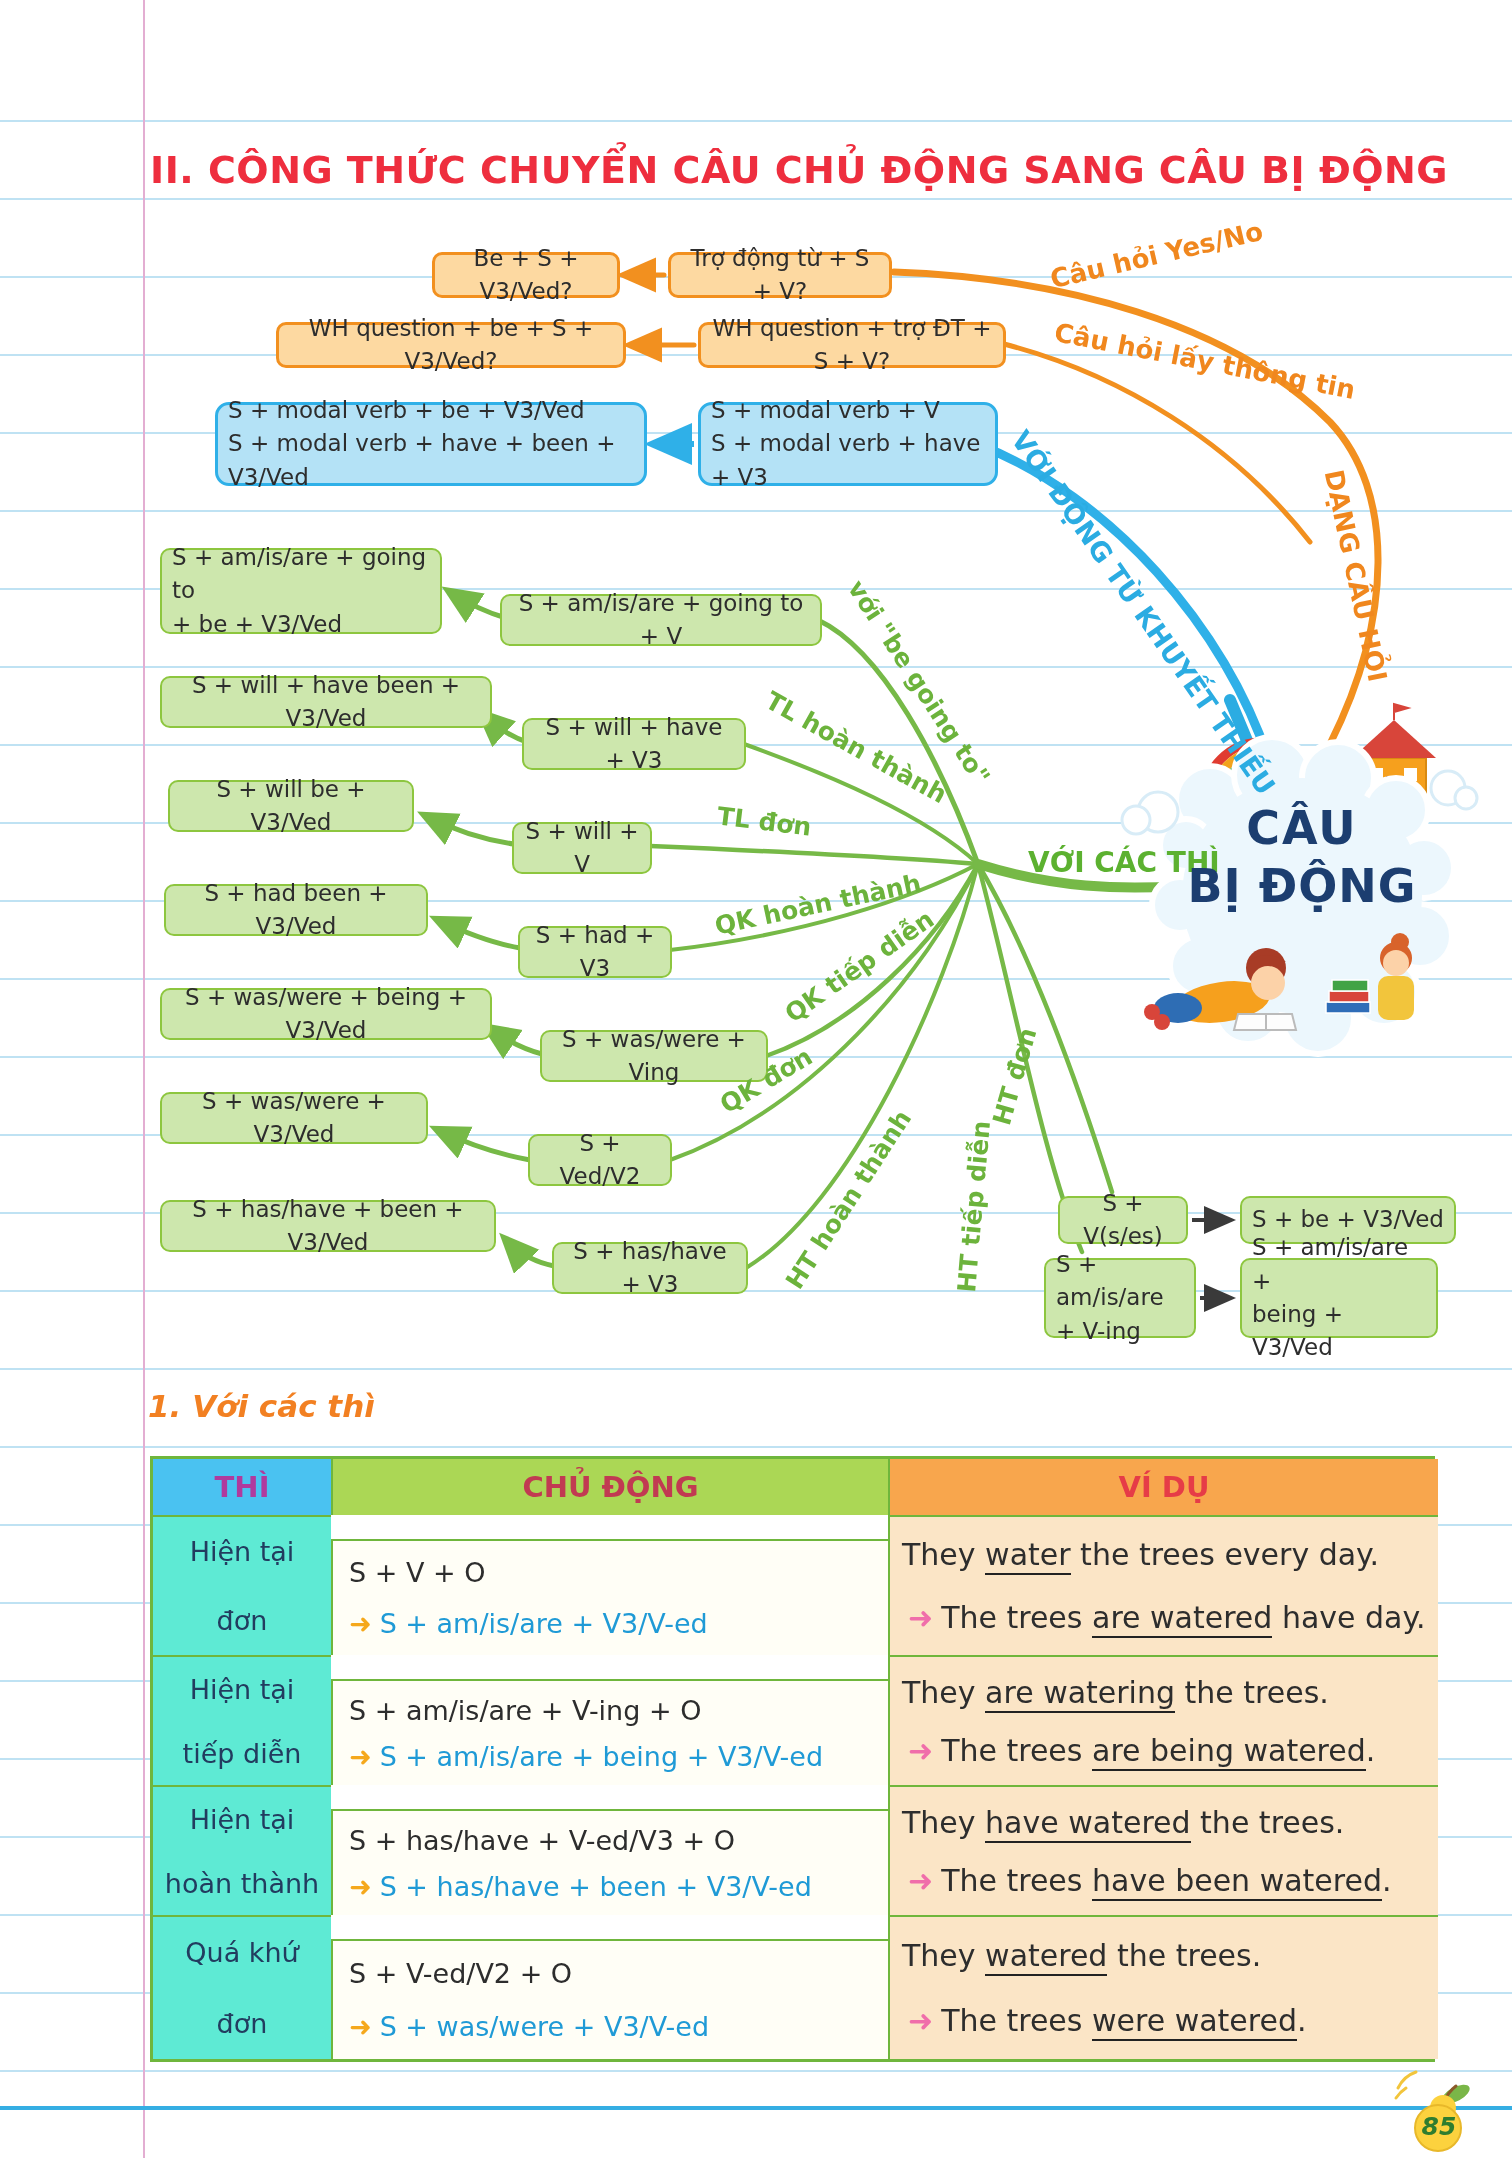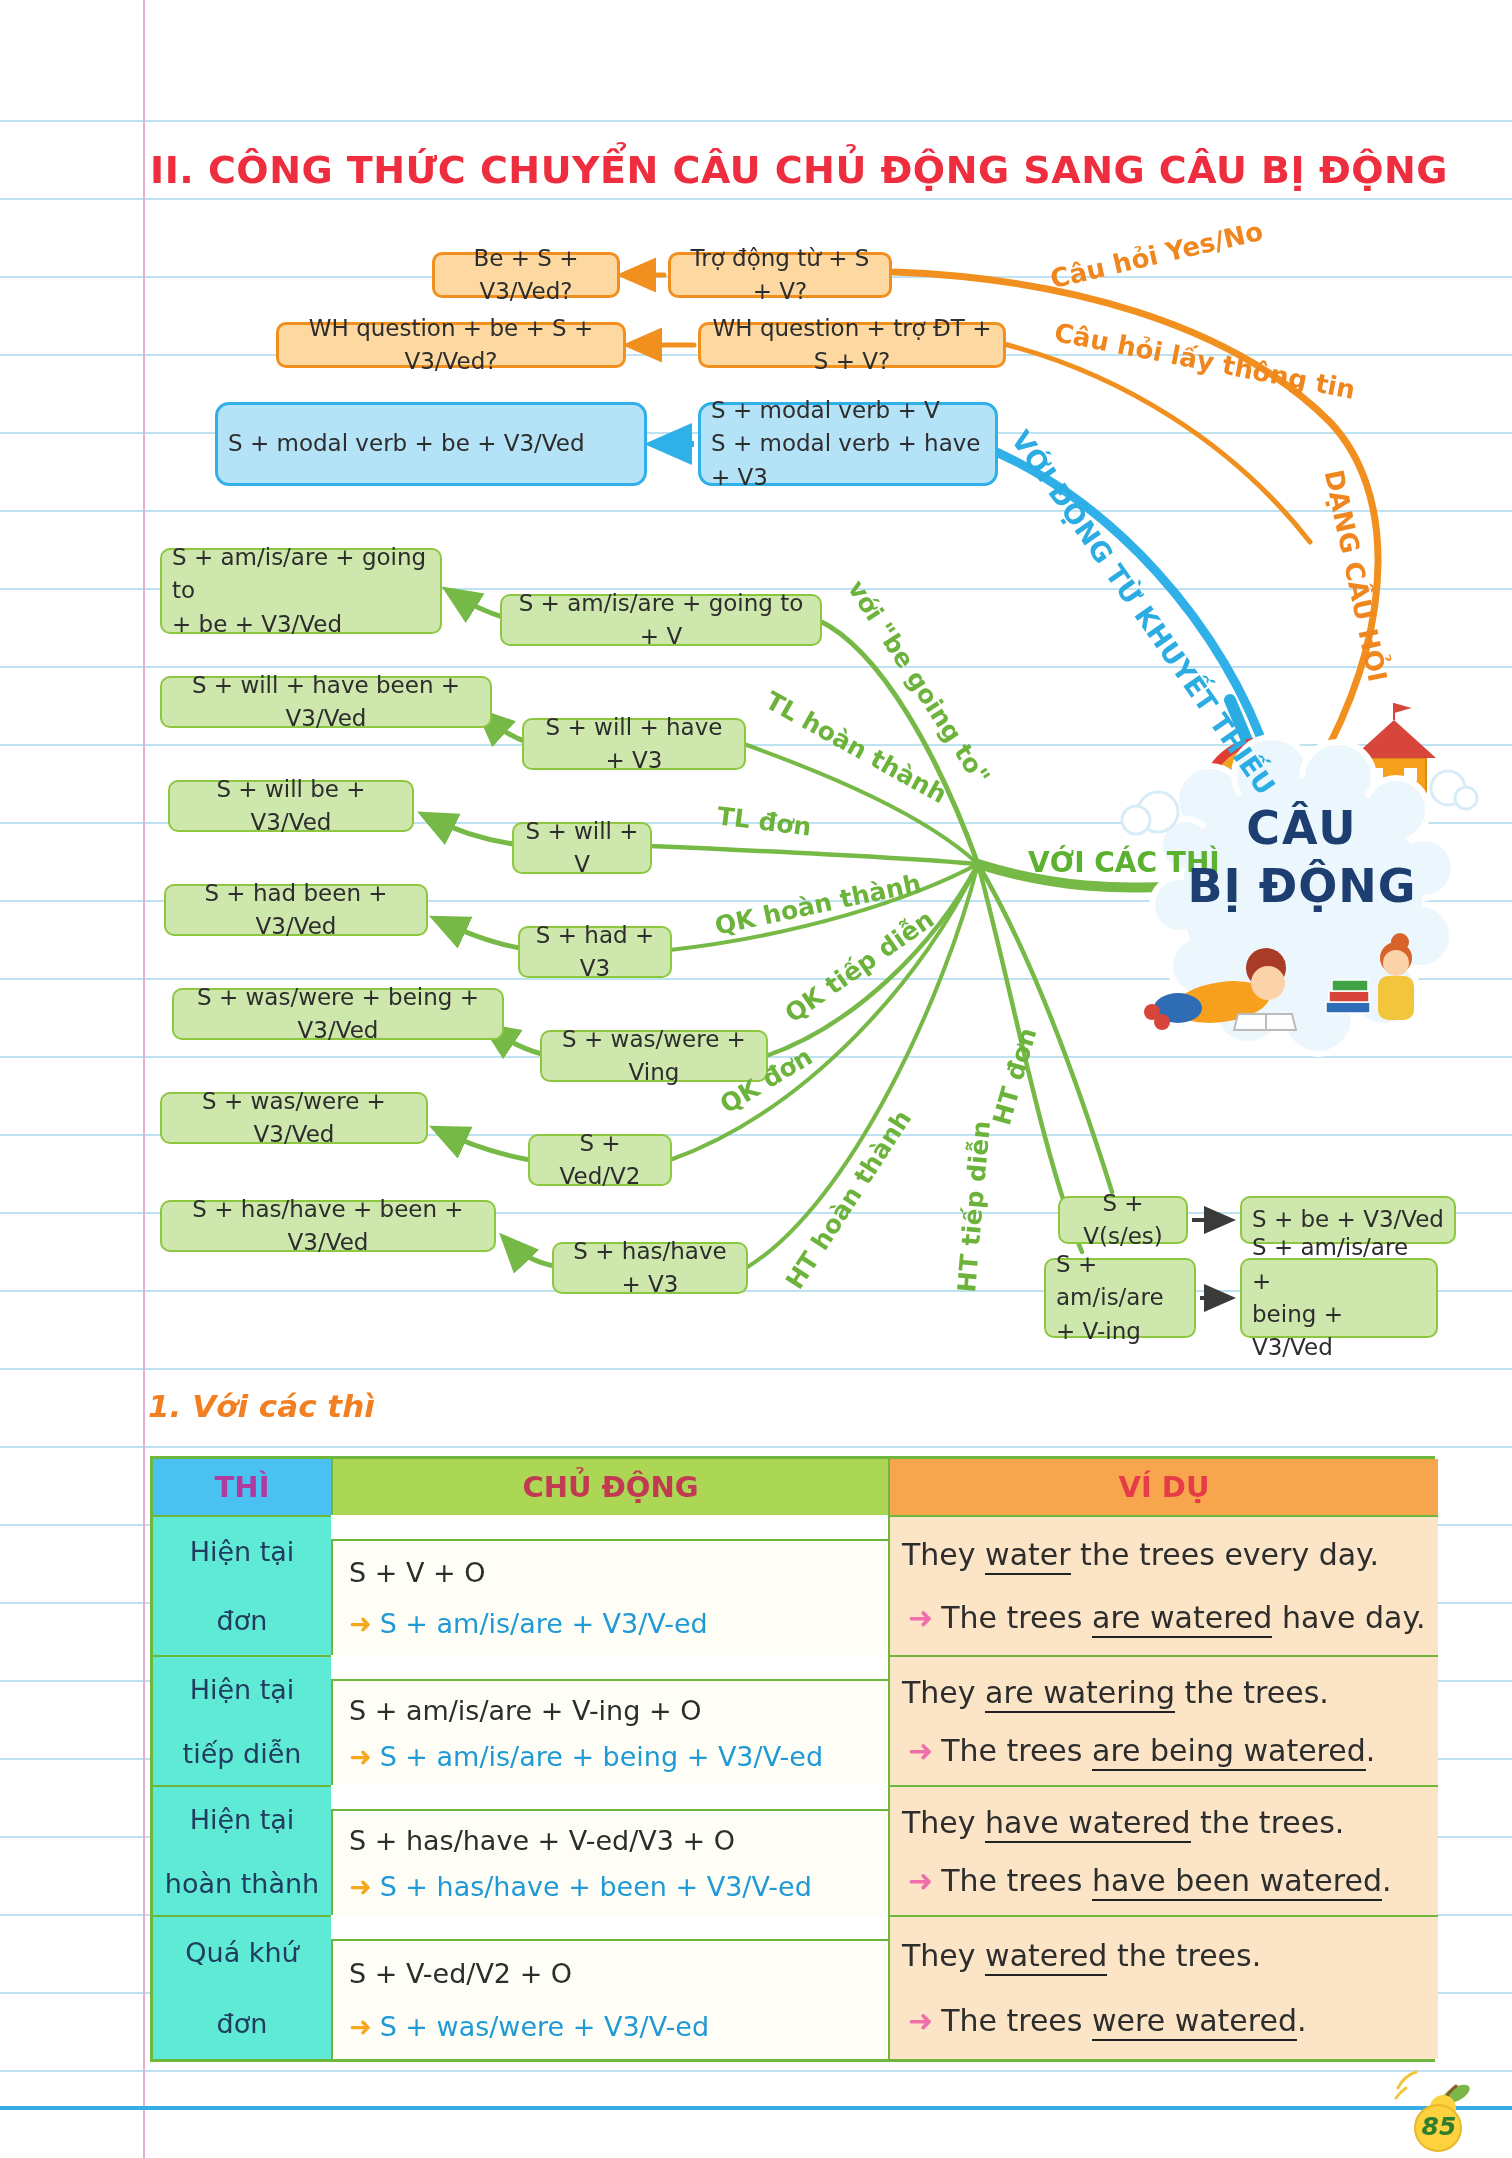--- a/index.html
+++ b/index.html
@@ -31,21 +31,21 @@
   #box-m-a{left:698px;top:402px;width:300px;height:84px;}
   
   #p0-pass{left:160px;top:548px;width:282px;height:86px;}
   #p0-act {left:500px;top:594px;width:322px;height:52px;}
   #p1-pass{left:160px;top:676px;width:332px;height:52px;}
   #p1-act {left:522px;top:718px;width:224px;height:52px;}
   #p2-pass{left:168px;top:780px;width:246px;height:52px;}
   #p2-act {left:512px;top:822px;width:140px;height:52px;}
   #p3-pass{left:164px;top:884px;width:264px;height:52px;}
   #p3-act {left:518px;top:926px;width:154px;height:52px;}
-  #p4-pass{left:160px;top:988px;width:332px;height:52px;margin-left:12px;}
+  #p4-pass{left:160px;top:988px;width:332px;height:52px;}
   #p4-act {left:540px;top:1030px;width:228px;height:52px;}
   #p5-pass{left:160px;top:1092px;width:268px;height:52px;}
   #p5-act {left:528px;top:1134px;width:144px;height:52px;}
   #p6-pass{left:160px;top:1200px;width:336px;height:52px;}
   #p6-act {left:552px;top:1242px;width:196px;height:52px;}
   
   #pp0-act {left:1058px;top:1196px;width:130px;height:48px;}
   #pp0-pass{left:1240px;top:1196px;width:216px;height:48px;}
   #pp1-act {left:1044px;top:1258px;width:152px;height:80px;}
   #pp1-pass{left:1240px;top:1258px;width:198px;height:80px;}
@@ -255,20 +255,21 @@
     </div>
   <div class="box box-orange center" id="box-qw-p">
     <span>WH question + be + S + V3/Ved?</span>
     </div>
   <div class="box box-orange center" id="box-qw-a">
     <span>WH question + trợ ĐT + S + V?</span>
     </div>
 
   <div class="box box-blue" id="box-m-p">
     <span>S + modal verb + be + V3/Ved</span>
+    <span>S + modal verb + have + been + V3/Ved</span>
     </div>
   <div class="box box-blue" id="box-m-a">
     <span>S + modal verb + V</span>
     <span>S + modal verb + have + V3</span>
     </div>
 
   <div class="box box-green" id="p0-pass">
     <span>S + am/is/are + going to</span>
     <span>+ be + V3/Ved</span>
     </div>

